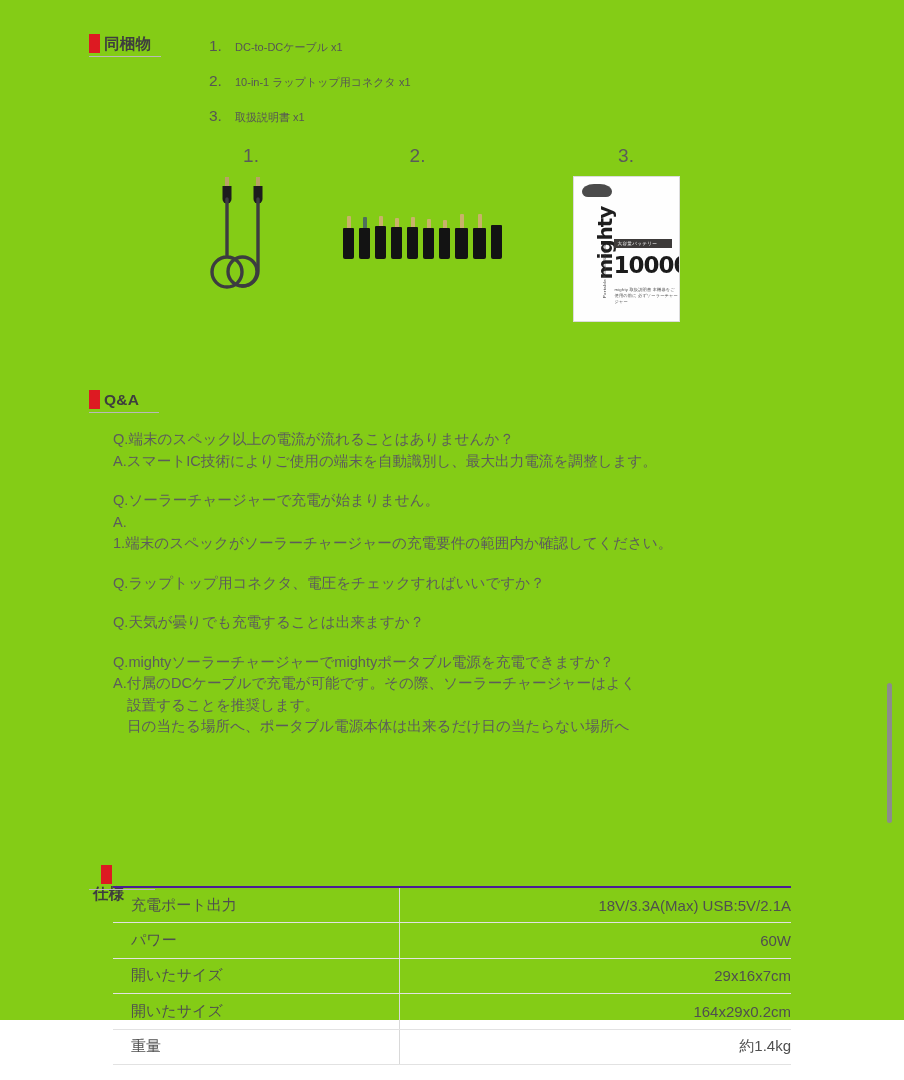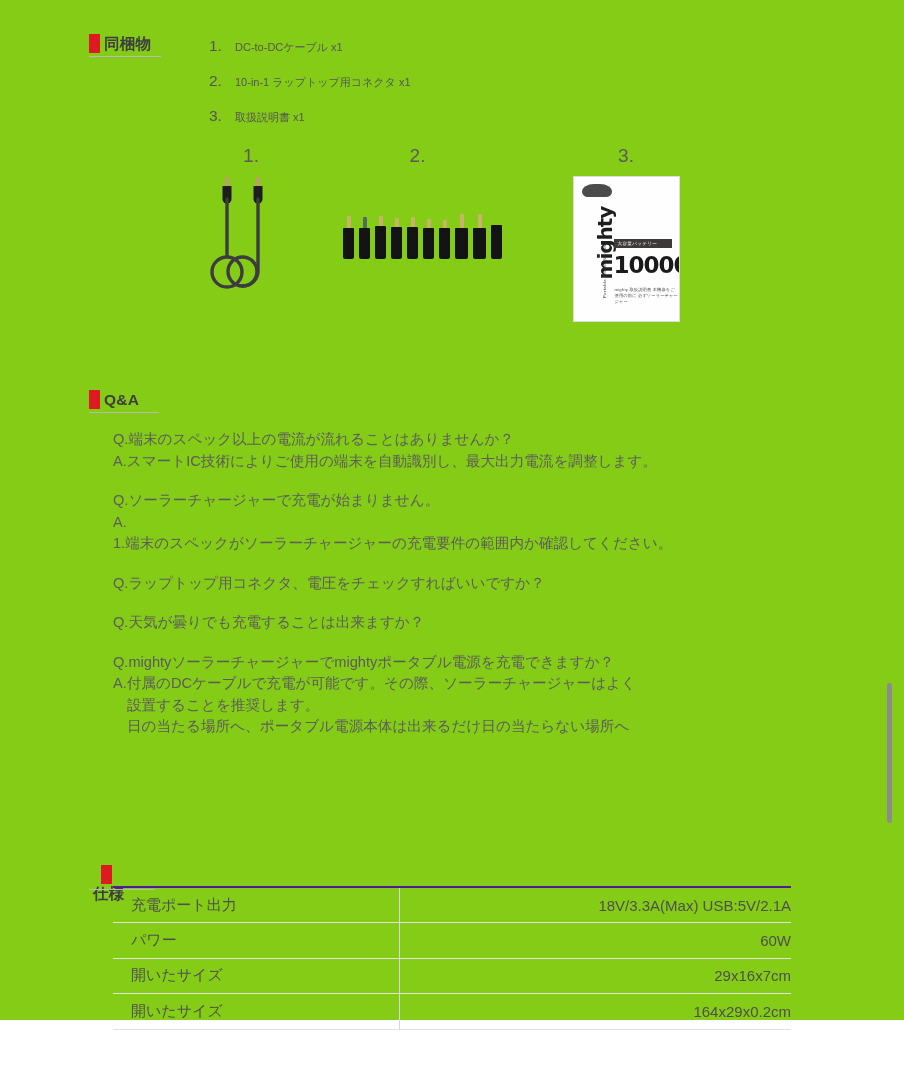--- a/index.html
+++ b/index.html
@@ -409,19 +409,23 @@
         <td class="v">60W</td>
       </tr>
       <tr>
         <td class="k">開いたサイズ</td>
         <td class="v">29x16x7cm</td>
       </tr>
       <tr>
         <td class="k">開いたサイズ</td>
         <td class="v">164x29x0.2cm</td>
       </tr>
+      <tr>
+        <td class="k">重量</td>
+        <td class="v">約1.4kg</td>
+      </tr>
     </tbody>
   </table>
 
   <div class="scrollbar-track"></div>
   <div class="scrollbar-thumb"></div>
 
 </div>
 
 </body></html>

